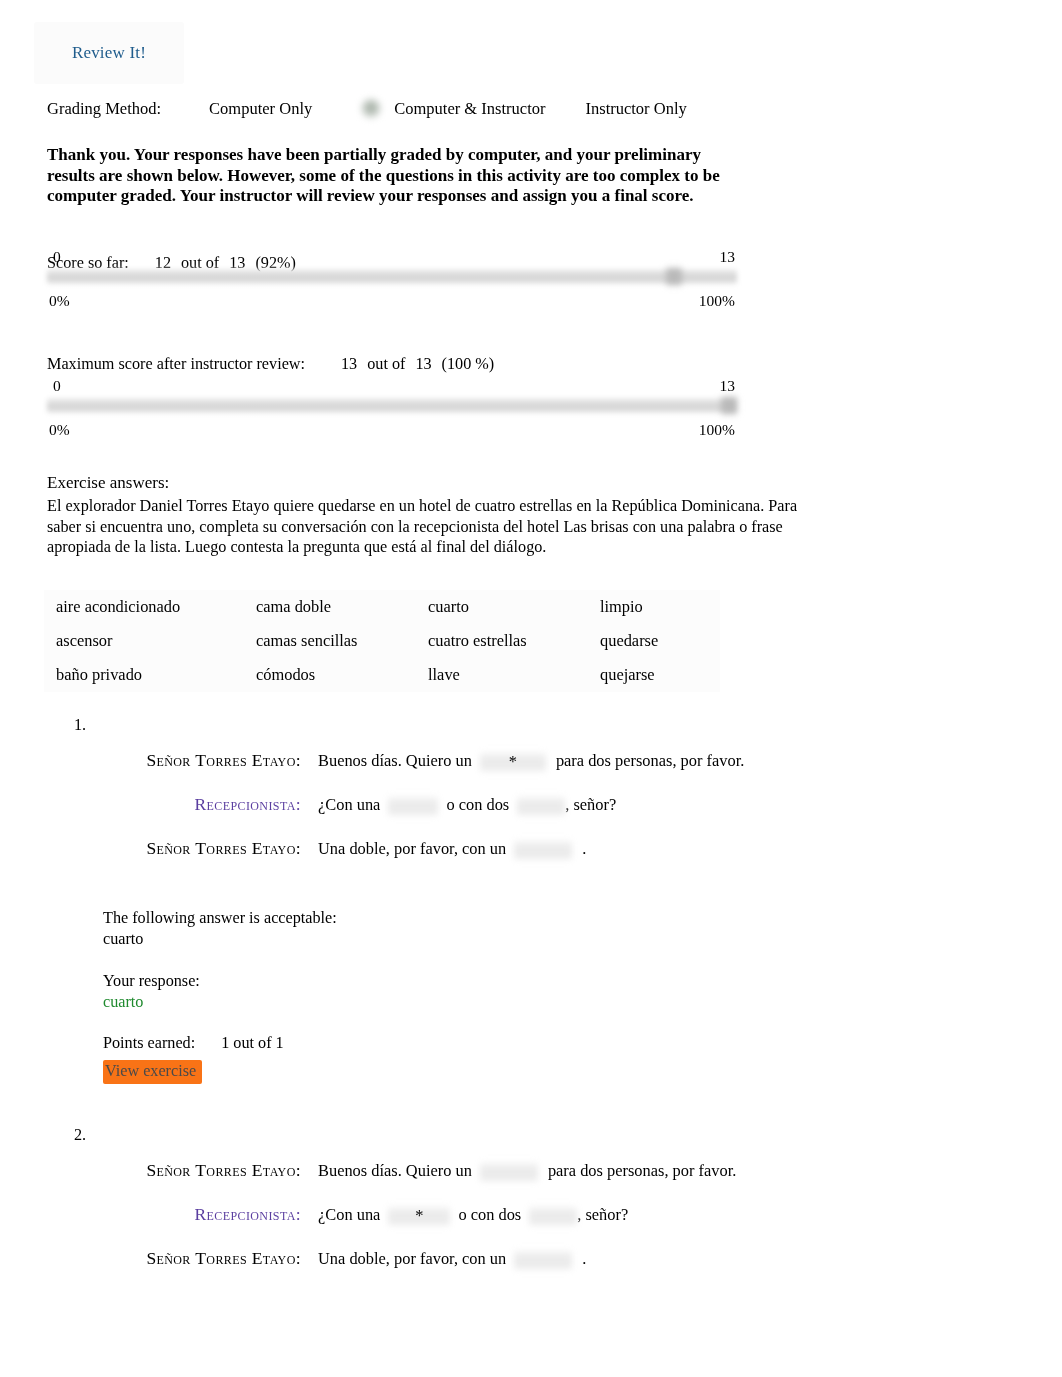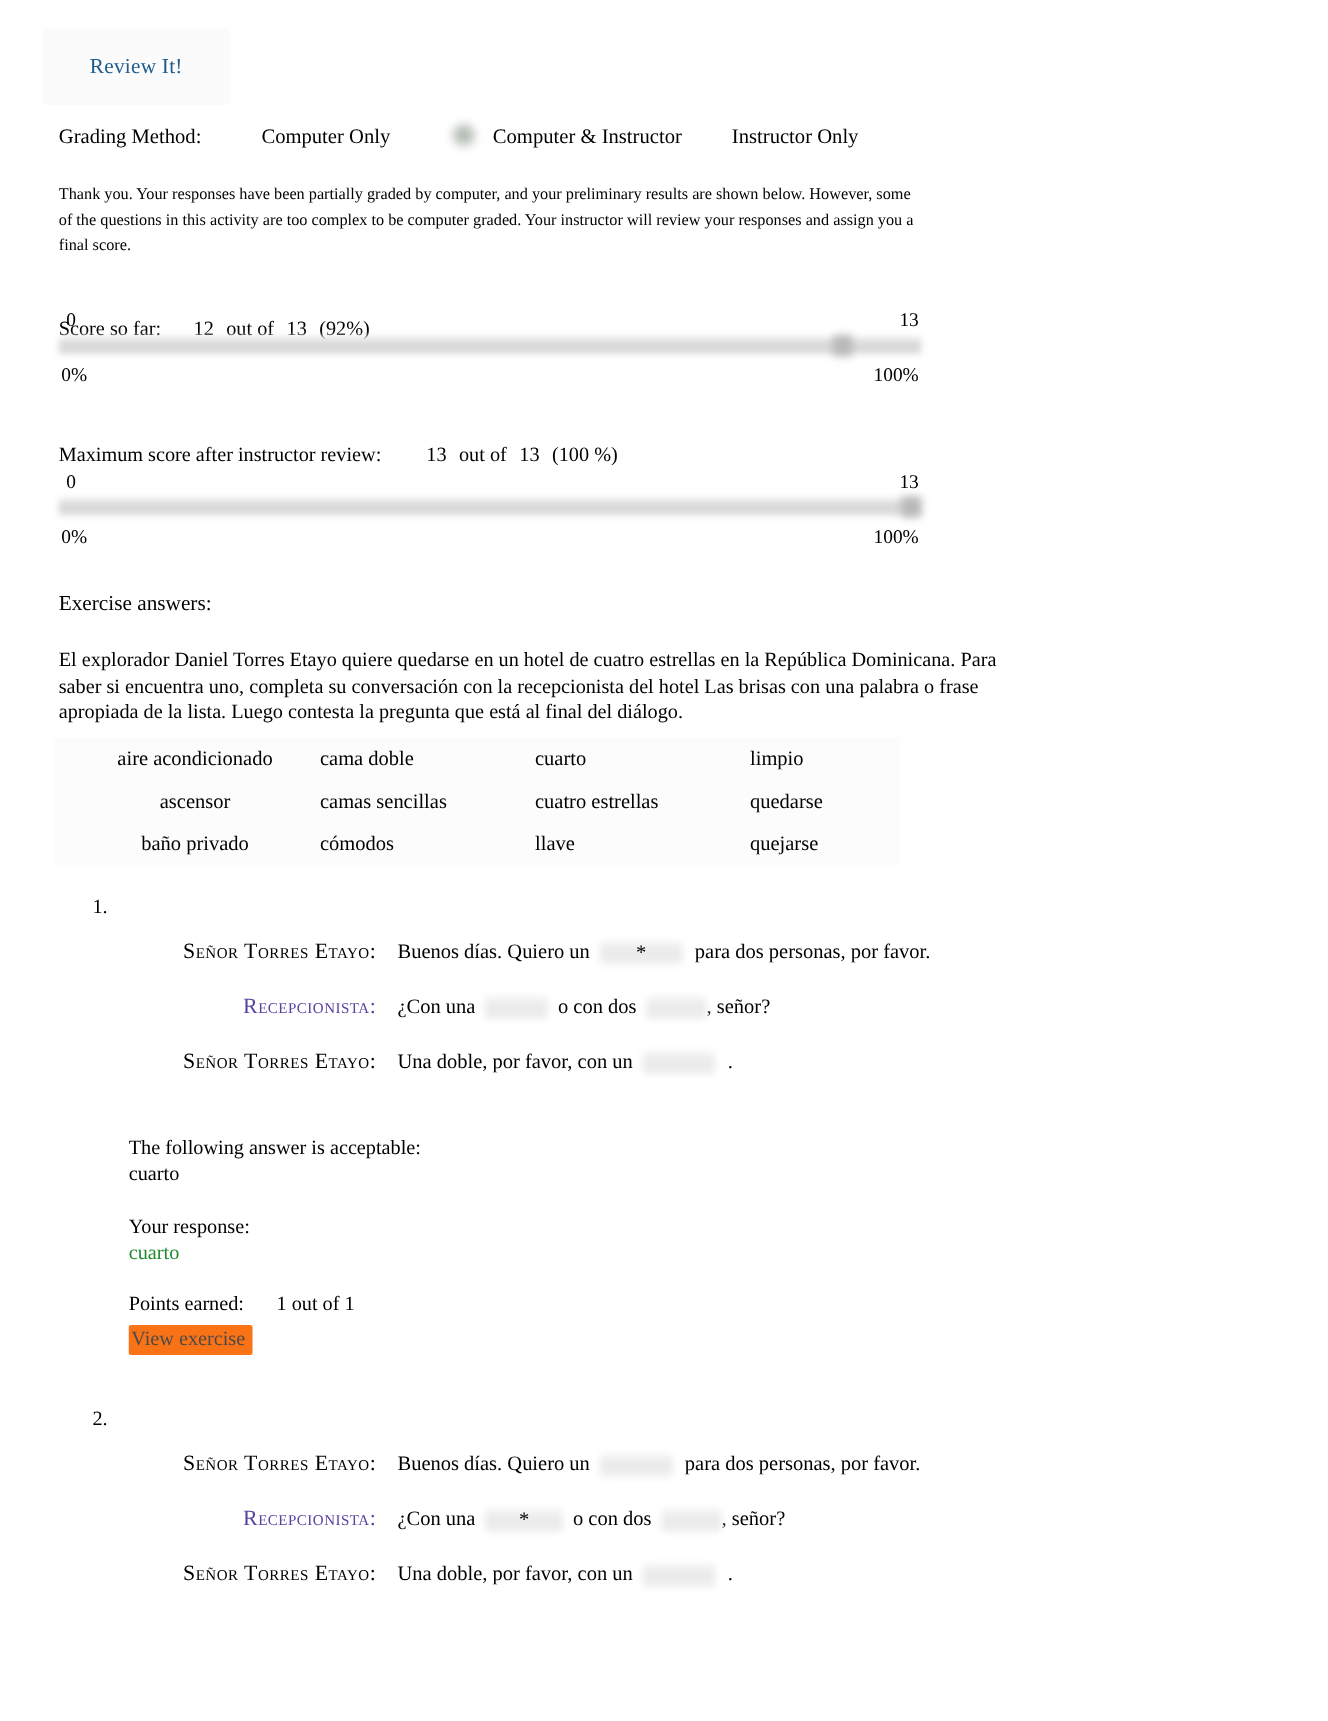--- a/index.html
+++ b/index.html
@@ -68,22 +68,23 @@
   }
   .gap-a { width: 48px; }
   .gap-b { width: 40px; }
 
   
   .intro {
     position: absolute;
     left: 47px;
     top: 145px;
     width: 690px;
-    font-size: 13px;
+    font-size: 17px;
     line-height: 20.5px;
+    font-weight: bold;
   }
 
   
   .score-line {
     position: absolute;
     font-size: 16.2px;
     white-space: nowrap;
   }
   .score-line .sp { display: inline-block; width: 10px; }
   .score-line .sp-wide { display: inline-block; width: 26px; }
@@ -124,21 +125,21 @@
   .ex-heading {
     position: absolute;
     left: 47px;
     font-size: 17px;
   }
 
   
   .prompt {
     position: absolute;
     left: 47px;
-    top: 518px;
+    top: 496px;
     width: 760px;
     font-size: 16.2px;
     line-height: 20.5px;
   }
 
   
   .wordbank {
     position: absolute;
     left: 44px;
     top: 590px;
@@ -148,21 +149,21 @@
   }
   .wordbank table {
     border-collapse: collapse;
     width: 100%;
   }
   .wordbank td {
     font-size: 16.4px;
     padding: 7px 0 7px 0;
     vertical-align: top;
   }
-  .wb-c0 { width: 200px; padding-left: 12px !important; text-align: center; }
+  .wb-c0 { width: 200px; padding-left: 12px !important; }
   .wb-c1 { width: 172px; }
   .wb-c2 { width: 172px; }
   .wb-c3 { width: 120px; }
 
   
   .exercise { position: absolute; left: 0; width: 1062px; }
   .ex-num {
     position: absolute;
     left: 74px;
     font-size: 16.2px;

